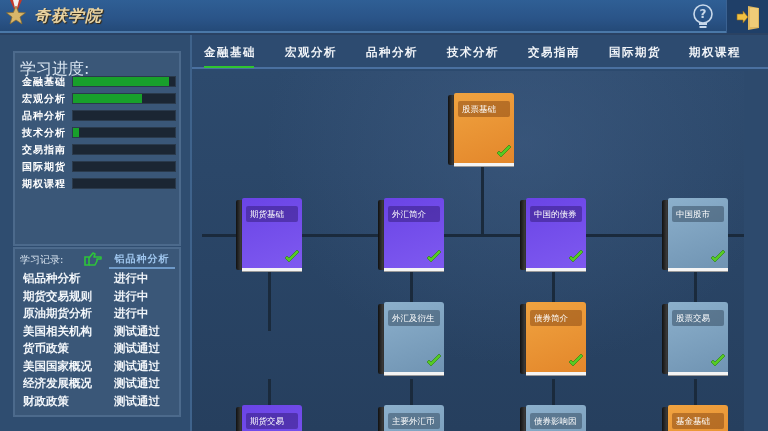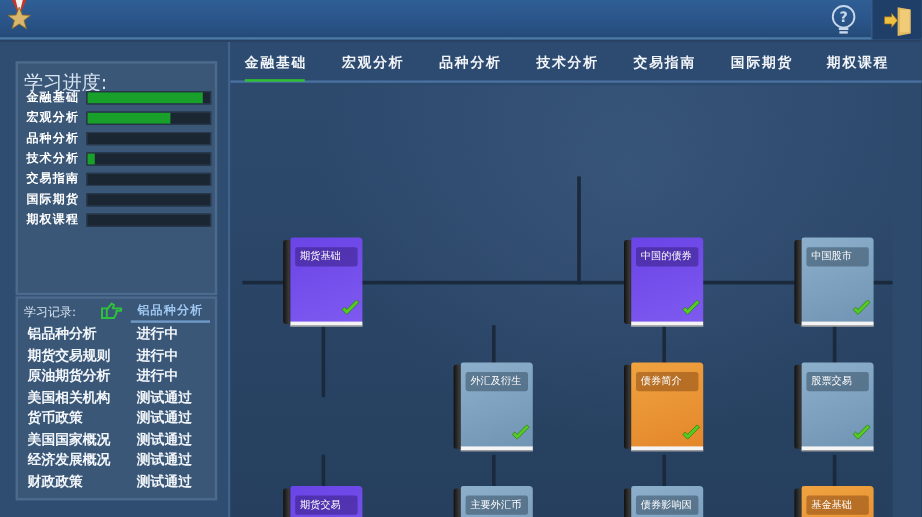--- a/index.html
+++ b/index.html
@@ -145,20 +145,21 @@
 </style>
 </head>
 <body>
 
 <div class="topbar">
   <svg class="logo-star" viewBox="0 0 24 26">
     <path d="M6 0 L10 9 L14 9 L18 0 Z" fill="#c0392b"></path>
     <path d="M9 0 L11 8 L13 8 L15 0 Z" fill="#f2f2f2"></path>
     <polygon points="12,6 14.6,12.5 21.5,12.8 16,17 18,24 12,20 6,24 8,17 2.5,12.8 9.4,12.5" fill="#d9b66a" stroke="#8a6a2a" stroke-width="0.7"></polygon>
   </svg>
+  <div class="app-title">奇获学院</div>
 
   <div class="help-btn">
     <svg viewBox="0 0 26 28" width="26" height="28">
       <circle cx="13" cy="11" r="9" fill="none" stroke="#c8d8ea" stroke-width="1.6"></circle>
       <rect x="9" y="20" width="8" height="2" fill="#c8d8ea"></rect>
       <rect x="9.5" y="23" width="7" height="2" fill="#c8d8ea"></rect>
       <text x="13" y="15" text-anchor="middle" font-size="12" font-weight="bold" fill="#c8d8ea" font-family="DejaVu Sans, sans-serif">?</text>
     </svg>
   </div>
 
@@ -284,26 +285,44 @@
     <div class="connector" style="left:10px; top:163px; width:542px; height:3px;"></div>
     <div class="connector" style="left:76px; top:200px; width:3px; height:60px;"></div>
     <div class="connector" style="left:218px; top:200px; width:3px; height:60px;"></div>
     <div class="connector" style="left:360px; top:200px; width:3px; height:60px;"></div>
     <div class="connector" style="left:502px; top:200px; width:3px; height:60px;"></div>
     <div class="connector" style="left:76px; top:308px; width:3px; height:30px;"></div>
     <div class="connector" style="left:218px; top:308px; width:3px; height:30px;"></div>
     <div class="connector" style="left:360px; top:308px; width:3px; height:30px;"></div>
     <div class="connector" style="left:502px; top:308px; width:3px; height:30px;"></div>
 
+    <div class="book c-orange" style="left:256px; top:22px">
+      <div class="book-spine"></div>
+      <div class="book-cover"></div>
+      <div class="book-pages"></div>
+      <div class="book-label">股票基础</div>
+      <svg class="check" viewBox="0 0 16 14">
+          <path d="M1 8 L5 12 L15 2 L13 0 L5 8 L3 6 Z" fill="#55cc22" stroke="#2a7a10" stroke-width="0.6"></path>
+        </svg>
+    </div>
 
     <div class="book c-purple" style="left:44px; top:127px">
       <div class="book-spine"></div>
       <div class="book-cover"></div>
       <div class="book-pages"></div>
       <div class="book-label">期货基础</div>
+      <svg class="check" viewBox="0 0 16 14">
+          <path d="M1 8 L5 12 L15 2 L13 0 L5 8 L3 6 Z" fill="#55cc22" stroke="#2a7a10" stroke-width="0.6"></path>
+        </svg>
+    </div>
+    <div class="book c-purple" style="left:186px; top:127px">
+      <div class="book-spine"></div>
+      <div class="book-cover"></div>
+      <div class="book-pages"></div>
+      <div class="book-label">外汇简介</div>
       <svg class="check" viewBox="0 0 16 14">
           <path d="M1 8 L5 12 L15 2 L13 0 L5 8 L3 6 Z" fill="#55cc22" stroke="#2a7a10" stroke-width="0.6"></path>
         </svg>
     </div>
     <div class="book c-grey" style="left:470px; top:127px">
       <div class="book-spine"></div>
       <div class="book-cover"></div>
       <div class="book-pages"></div>
       <div class="book-label">中国股市</div>
       <svg class="check" viewBox="0 0 16 14">

